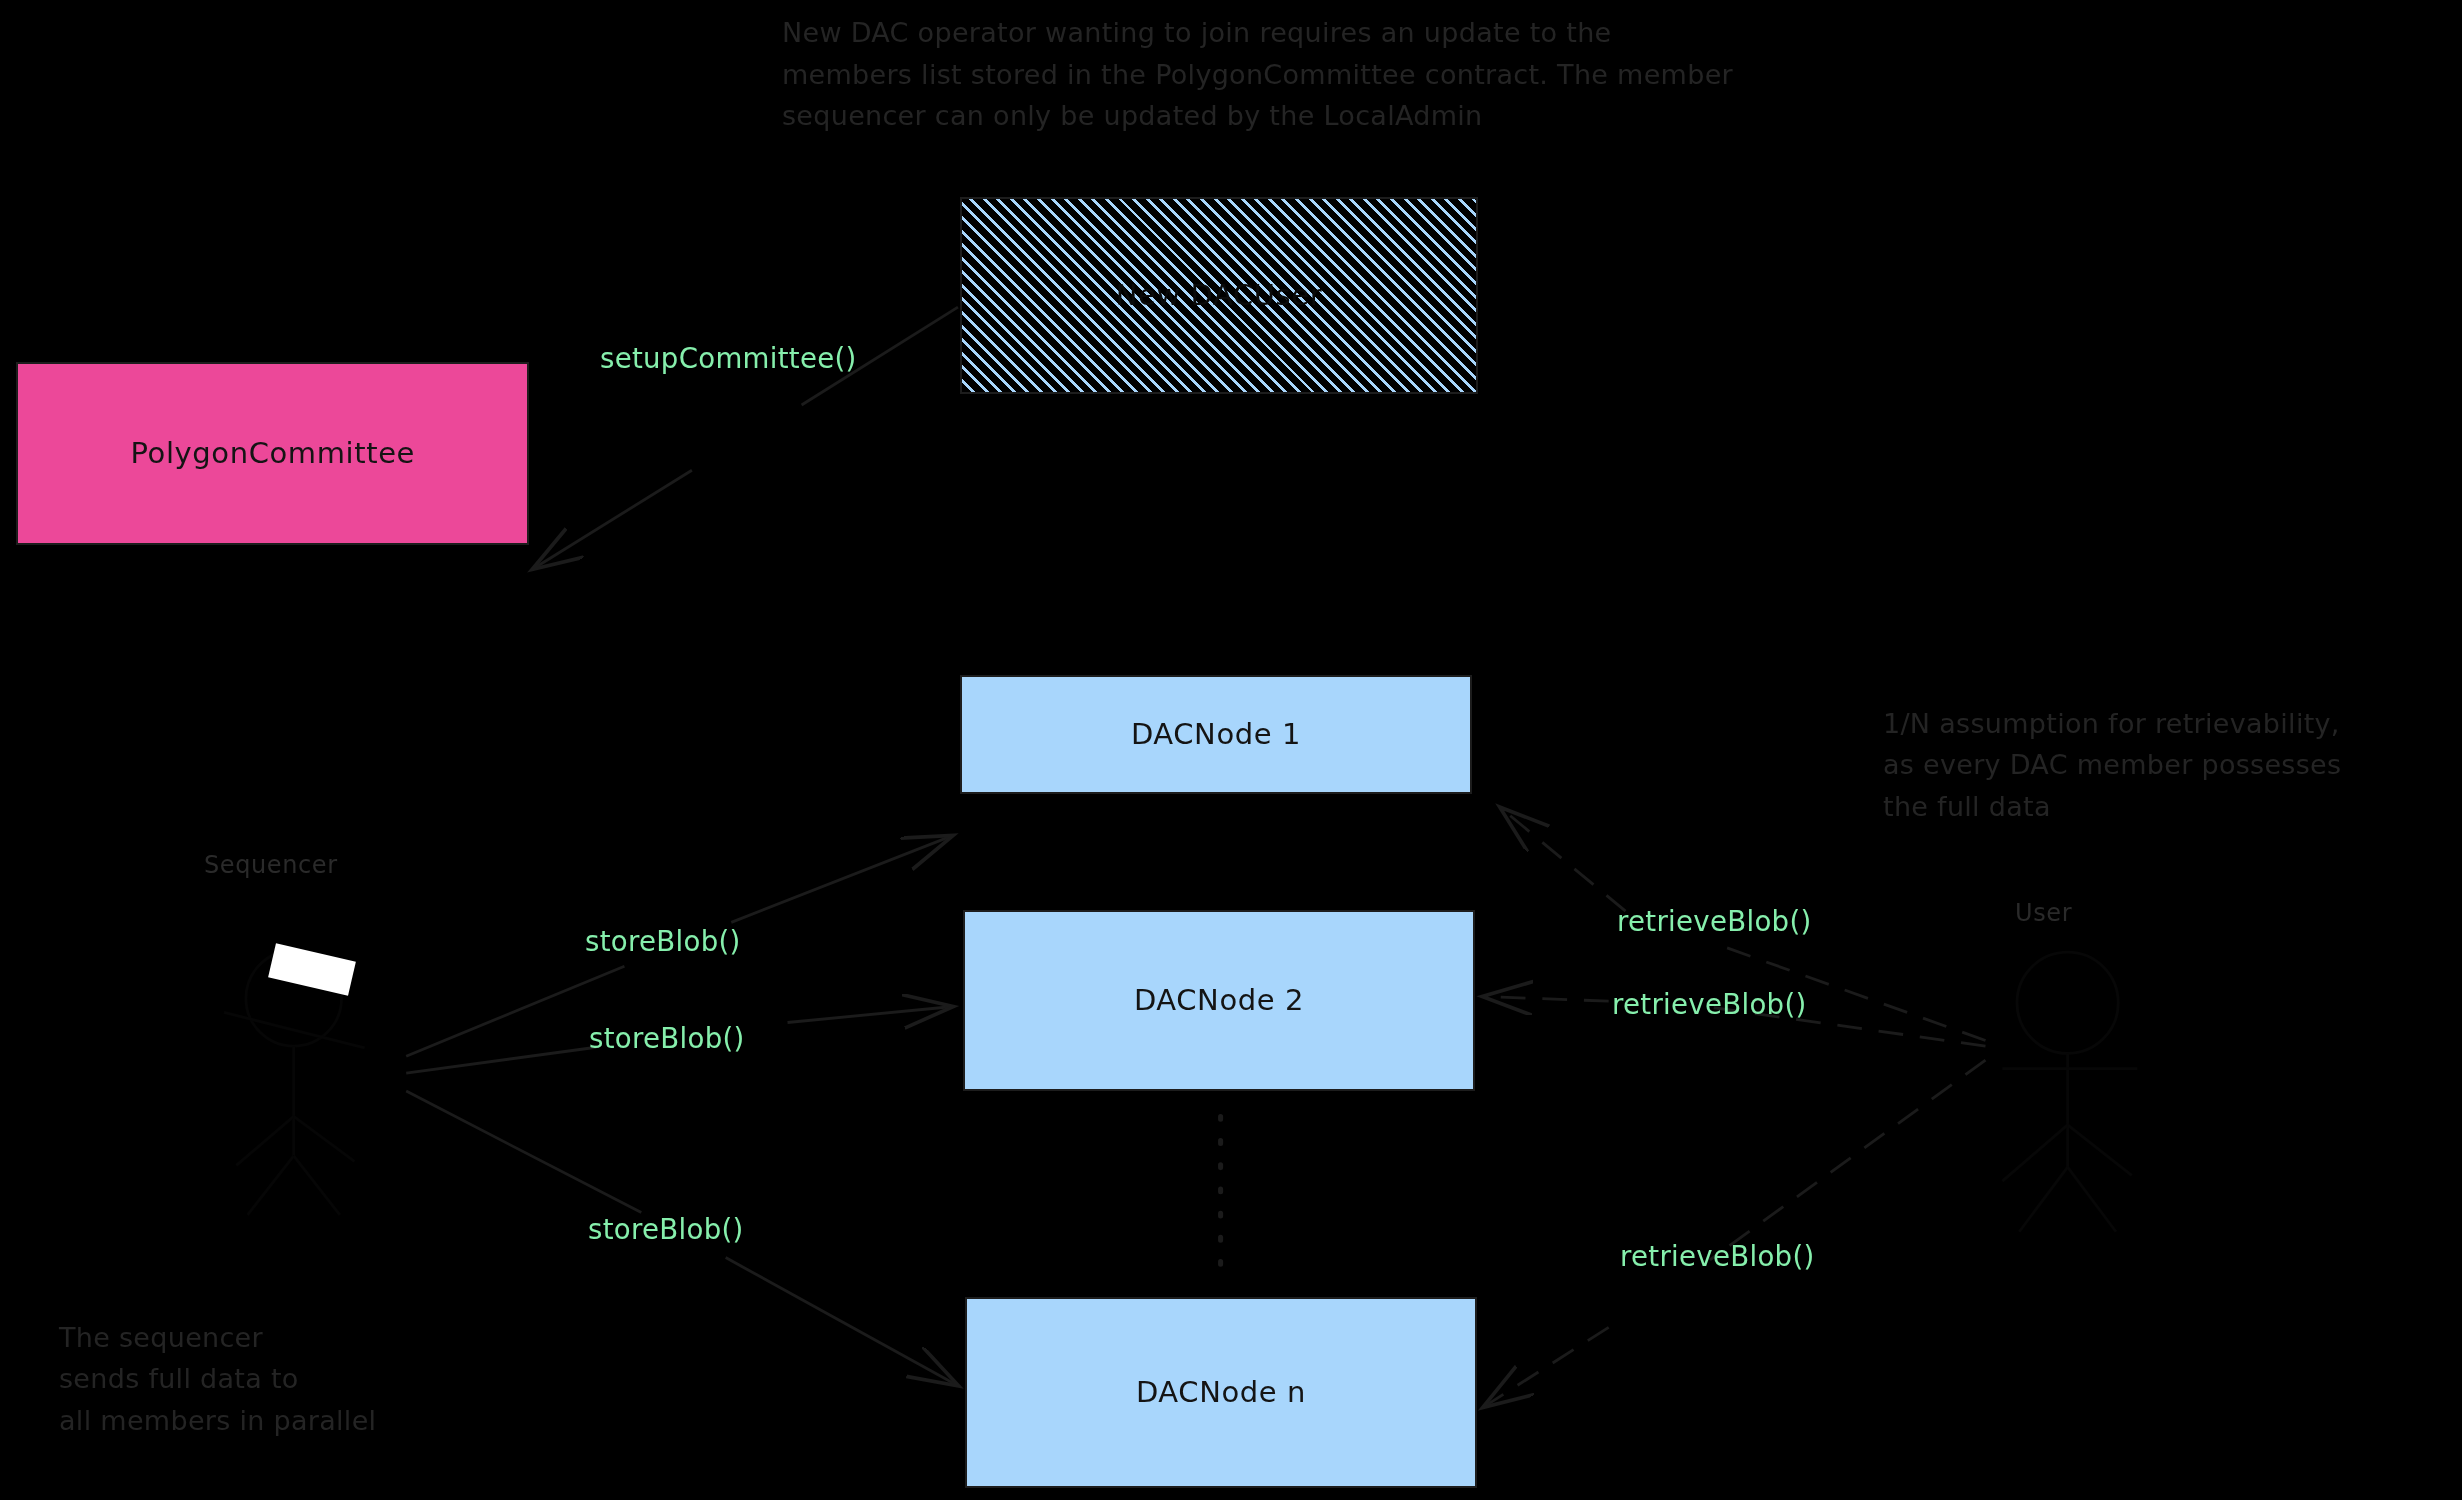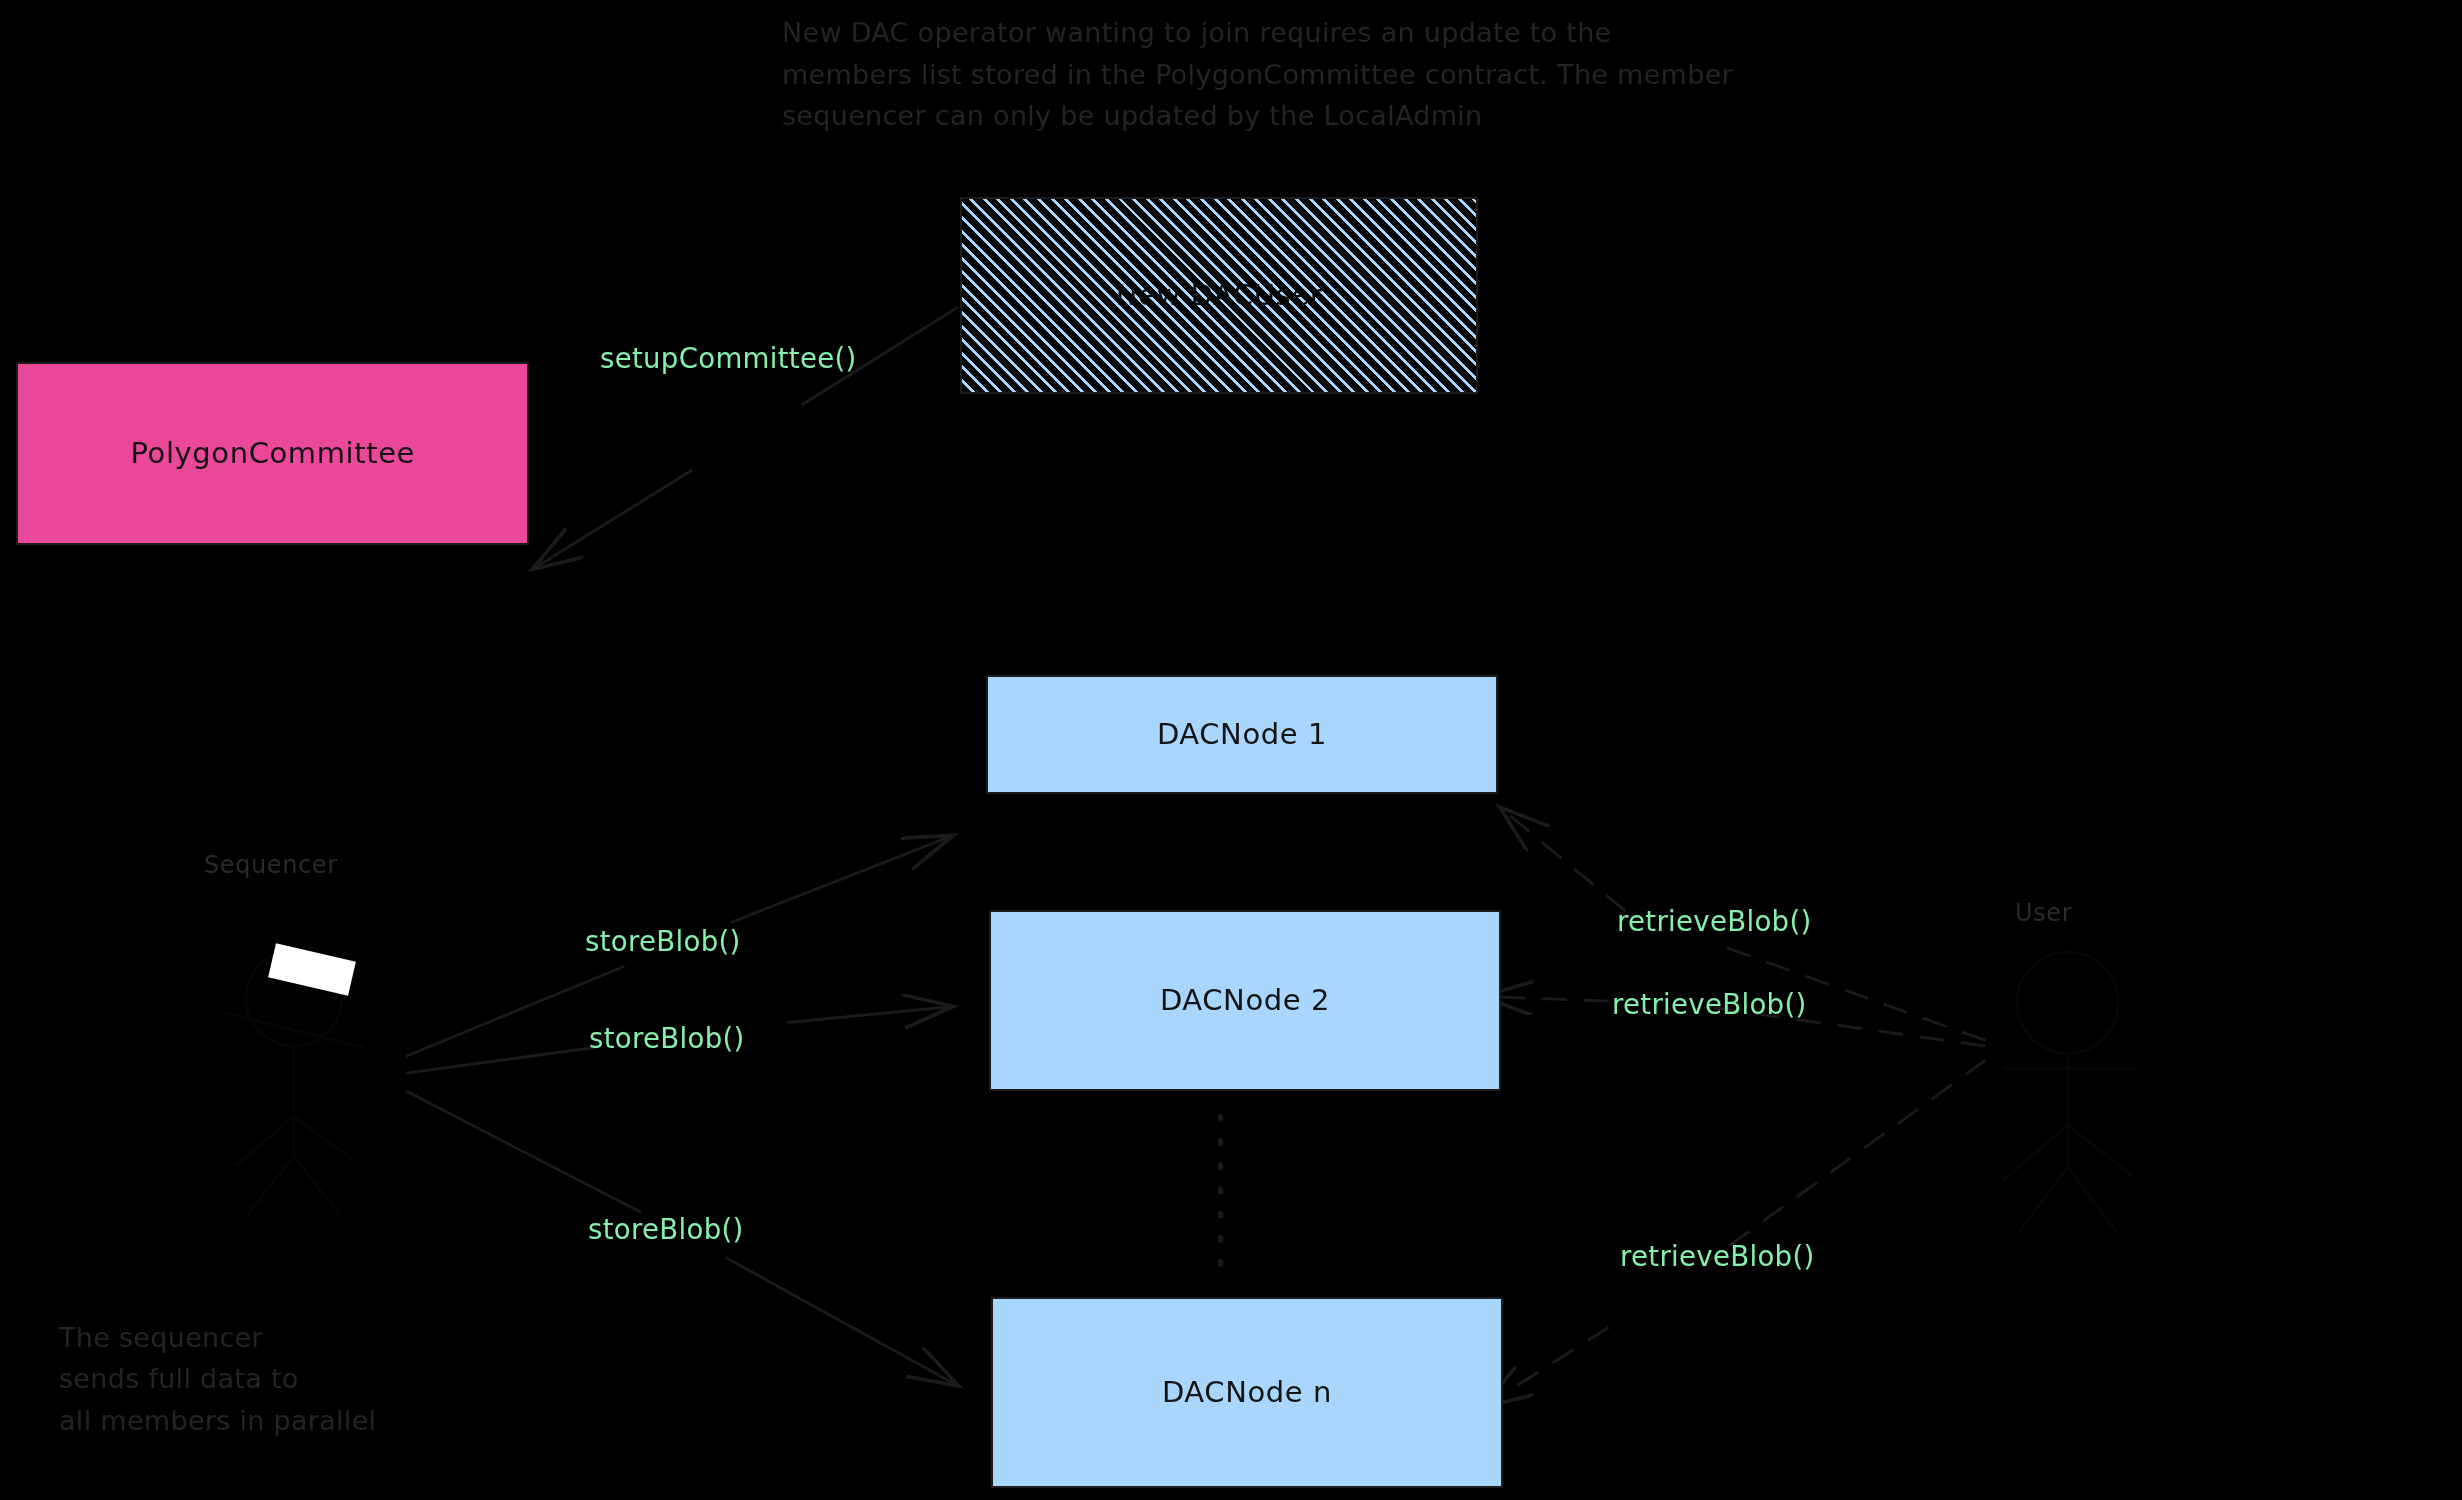--- a/index.html
+++ b/index.html
@@ -30,21 +30,21 @@
     align-items: center;
     justify-content: center;
   }
   .node-box .line {
     color: #141414;
     font-size: 29px;
     line-height: 1.42;
     letter-spacing: 0.6px;
     white-space: nowrap;
   }
-  .box-blue  { background: #a8d6fc; margin-left: 26px; }
+  .box-blue  { background: #a8d6fc; }
   .box-pink  { background: #ec4899; justify-content: center; }
   .box-hatch {
     background:
       repeating-linear-gradient(
         45deg,
         rgba(0,0,0,0) 0px,
         rgba(0,0,0,0) 6.8px,
         #a8d6fc 6.8px,
         #a8d6fc 9.6px
       );
@@ -192,19 +192,22 @@
   <div class="edge-label" style="left:1617px; top:905px;">retrieveBlob()</div>
 
   <div class="edge-label" style="left:1612px; top:988px;">retrieveBlob()</div>
 
   <div class="edge-label" style="left:1620px; top:1240px;">retrieveBlob()</div>
 
   <div class="annot" style="left:782px; top:12.4px; width:1170px;">New DAC operator wanting to join requires an update to the
 members list stored in the PolygonCommittee contract. The member
 sequencer can only be updated by the LocalAdmin</div>
 
+  <div class="annot" style="left:1883px; top:703px; width:568px;">1/N assumption for retrievability,
+as every DAC member possesses
+the full data</div>
 
   <div class="annot" style="left:59px; top:1288px; width:428px;margin-top:29px;">The sequencer
 sends full data to
 all members in parallel</div>
 
 </div>
 
 
 </body></html>

